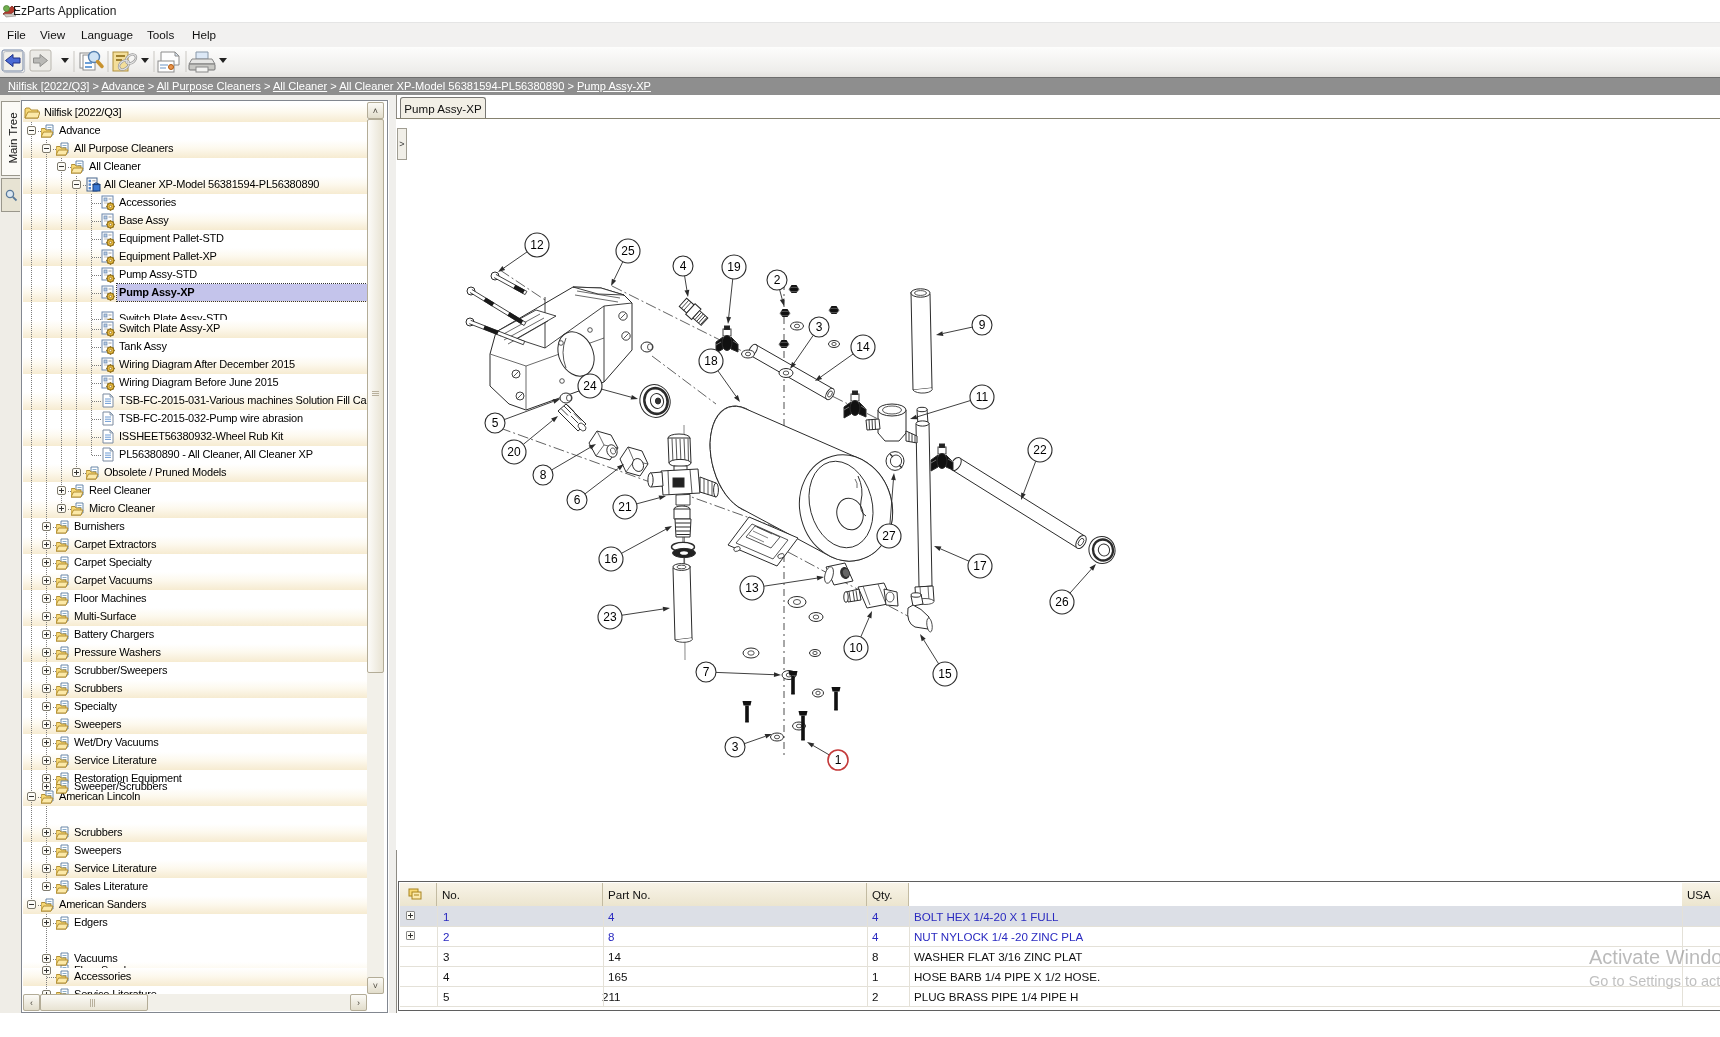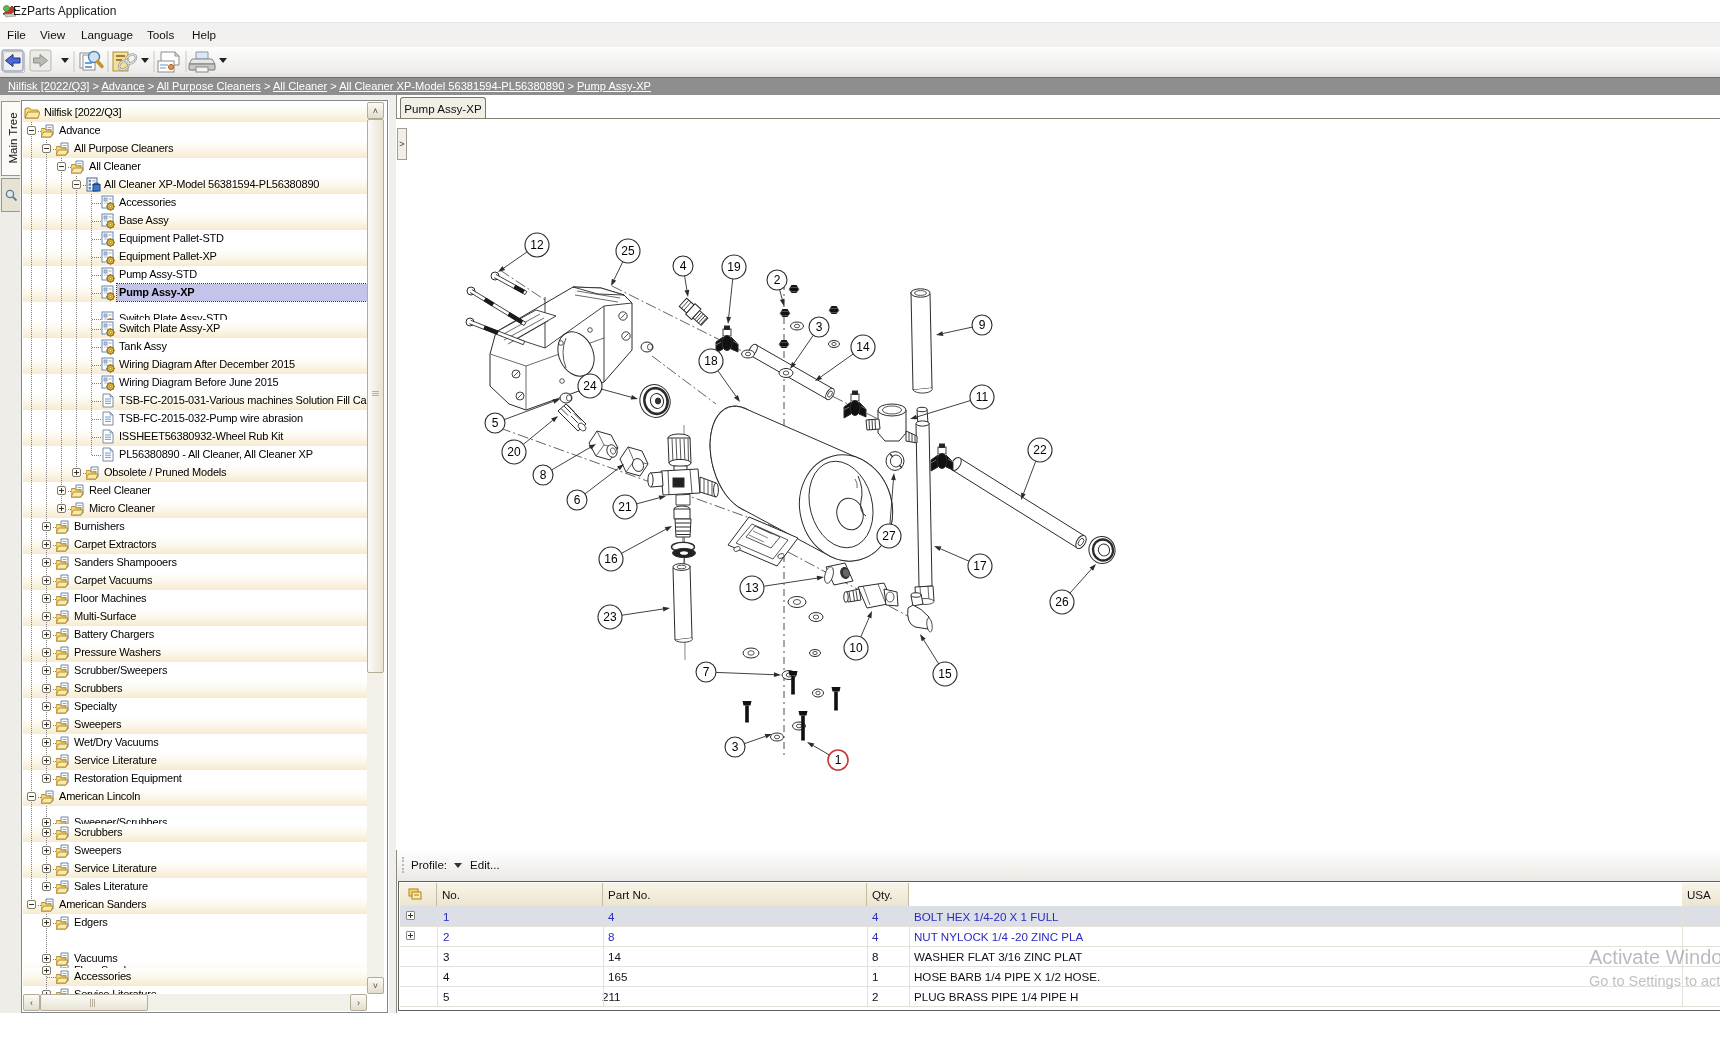--- a/index.html
+++ b/index.html
@@ -397,21 +397,21 @@
 </div>
 <div class="trow" style="top:452px">
 <div class="hdot" style="left:30px;top:9px;width:3px"></div>
 <div class="expb" style="left:19px;top:4px">
             <span class="h"></span>
 <span class="v"></span>
 </div>
 <svg class="ticon" style="left:33px;top:1px" width="16" height="16" viewBox="0 0 16 16">
             <use href="#i-fp"></use>
           </svg>
-<div class="tlbl" style="left:51px">Sanders Shampooers</div>
+<div class="tlbl" style="left:51px">Carpet Specialty</div>
 </div>
 <div class="trow cream" style="top:470px">
 <div class="hdot" style="left:30px;top:9px;width:3px"></div>
 <div class="expb" style="left:19px;top:4px">
             <span class="h"></span>
 <span class="v"></span>
 </div>
 <svg class="ticon" style="left:33px;top:1px" width="16" height="16" viewBox="0 0 16 16">
             <use href="#i-fp"></use>
           </svg>
@@ -541,21 +541,21 @@
 <div class="trow cream" style="top:686px">
 <div class="hdot" style="left:15px;top:9px;width:3px"></div>
 <div class="expb" style="left:4px;top:4px">
             <span class="h"></span>
 </div>
 <svg class="ticon" style="left:18px;top:1px" width="16" height="16" viewBox="0 0 16 16">
             <use href="#i-fp"></use>
           </svg>
 <div class="tlbl" style="left:36px">American Lincoln</div>
 </div>
-<div class="trow" style="top:712px">
+<div class="trow" style="top:676px">
 <div class="hdot" style="left:30px;top:9px;width:3px"></div>
 <div class="expb" style="left:19px;top:4px">
             <span class="h"></span>
 <span class="v"></span>
 </div>
 <svg class="ticon" style="left:33px;top:1px" width="16" height="16" viewBox="0 0 16 16">
             <use href="#i-fp"></use>
           </svg>
 <div class="tlbl" style="left:51px">Sweeper/Scrubbers</div>
 </div>
@@ -1108,28 +1108,20 @@
           <line x1="1070.0015383136379" y1="593.0571042376988" x2="1091.3" y2="569.2" stroke-width="0.9"></line>
           <path d="M1096,564 L1093.1,570.8 L1089.5,567.6 Z" fill="#2b2b2b" stroke="none"></path>
           <circle cx="1062" cy="602" r="12" fill="#fff" stroke="#2b2b2b" stroke-width="1.1"></circle>
           <text x="1062" y="606" font-size="12" fill="#000" stroke="none" text-anchor="middle">26</text>
           <line x1="889.9493956119775" y1="524.037615289084" x2="893.4" y2="480.0" stroke-width="0.9"></line>
           <path d="M894,473 L895.8,480.2 L891.1,479.8 Z" fill="#2b2b2b" stroke="none"></path>
           <circle cx="889" cy="536" r="12" fill="#fff" stroke="#2b2b2b" stroke-width="1.1"></circle>
           <text x="889" y="540" font-size="12" fill="#000" stroke="none" text-anchor="middle">27</text>
         </g>
       </svg>
-<div id="profbar">
-<div style="position:absolute;left:5px;top:7px;width:1px;height:16px;border-left:2px dotted #b9b7b2"></div>
-<div style="position:absolute;left:14px;top:8px;font-size:11.6px;color:#111">Profile:</div>
-<svg style="position:absolute;left:57px;top:13px" width="8" height="6">
-          <path d="M0,0 L8,0 L4,5 Z" fill="#333"></path>
-        </svg>
-<div style="position:absolute;left:73px;top:8px;font-size:11.6px;color:#111">Edit...</div>
-</div>
 <div id="ptable">
 <div class="th" style="left:1px;width:37px"></div>
 <svg class="abs" style="left:9px;top:6px" width="14" height="13" viewBox="0 0 14 13">
           <rect x="1" y="1" width="9" height="7" fill="#f9d975" stroke="#a8831f"></rect>
           <rect x="4" y="4" width="9" height="7" fill="#fbe9ad" stroke="#a8831f"></rect>
           <line x1="6" y1="7" x2="11" y2="7" stroke="#a8831f"></line>
         </svg>
 <div class="th" style="left:38px;width:166px;padding-left:5px">No.</div>
 <div class="th" style="left:204px;width:264px;padding-left:5px">Part No.</div>
 <div class="th" style="left:468px;width:42px;padding-left:5px">Qty.</div>

